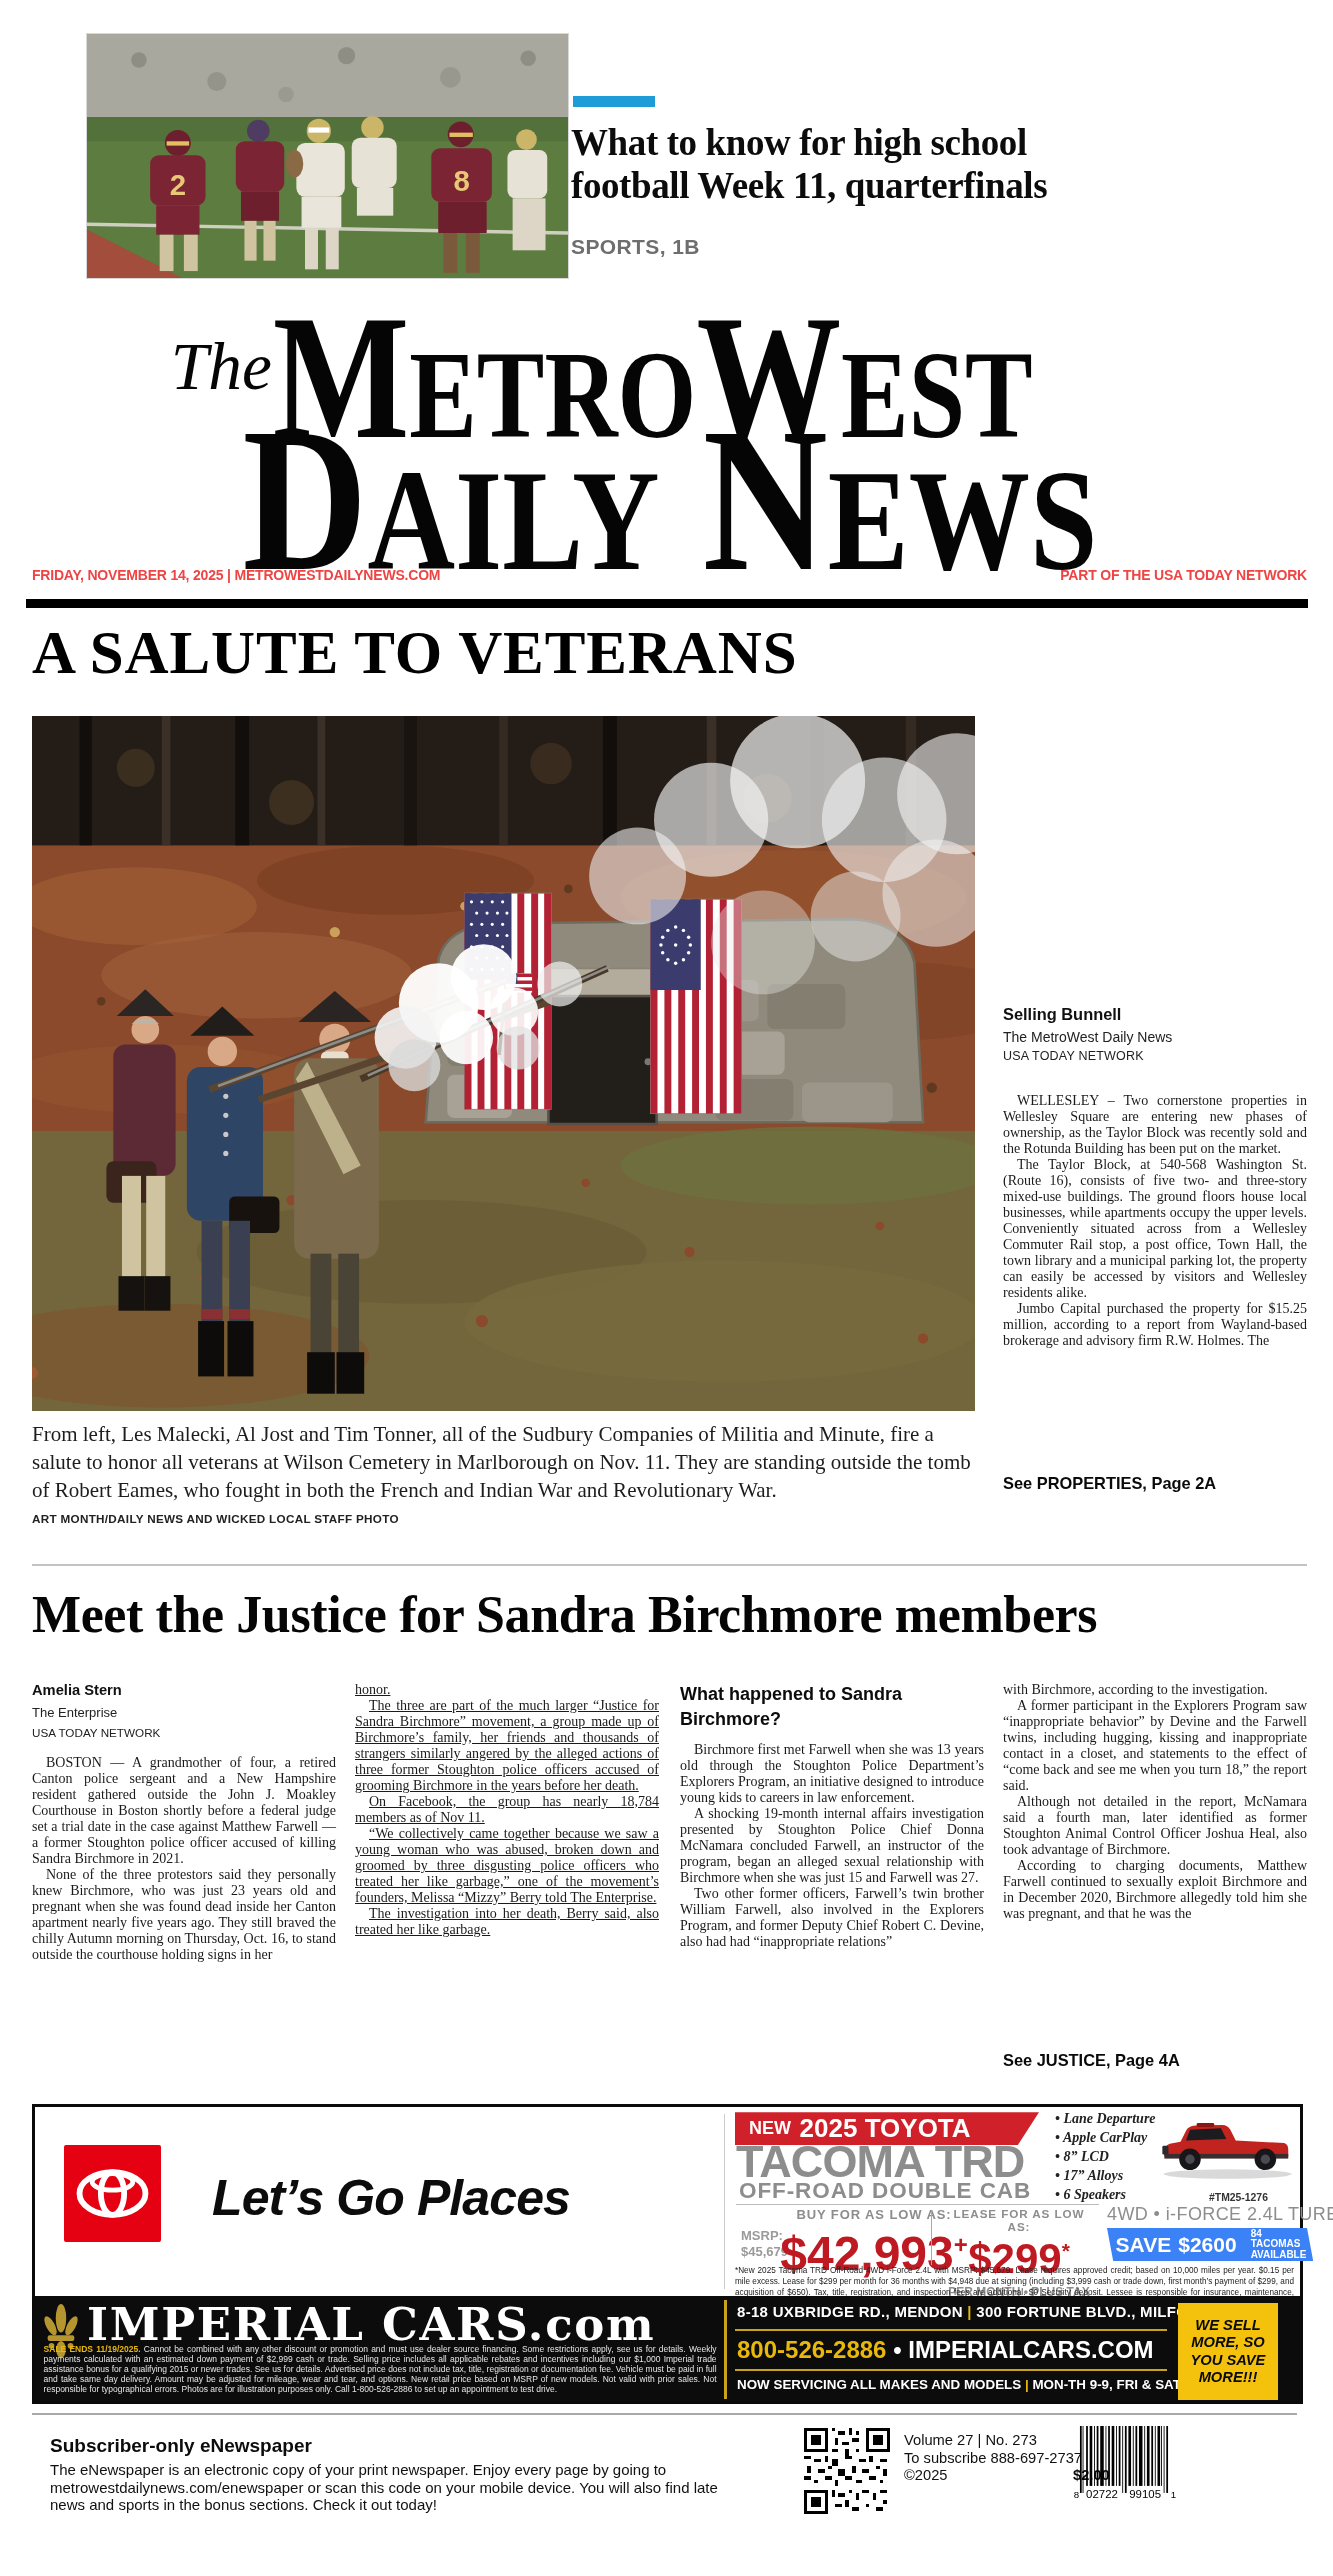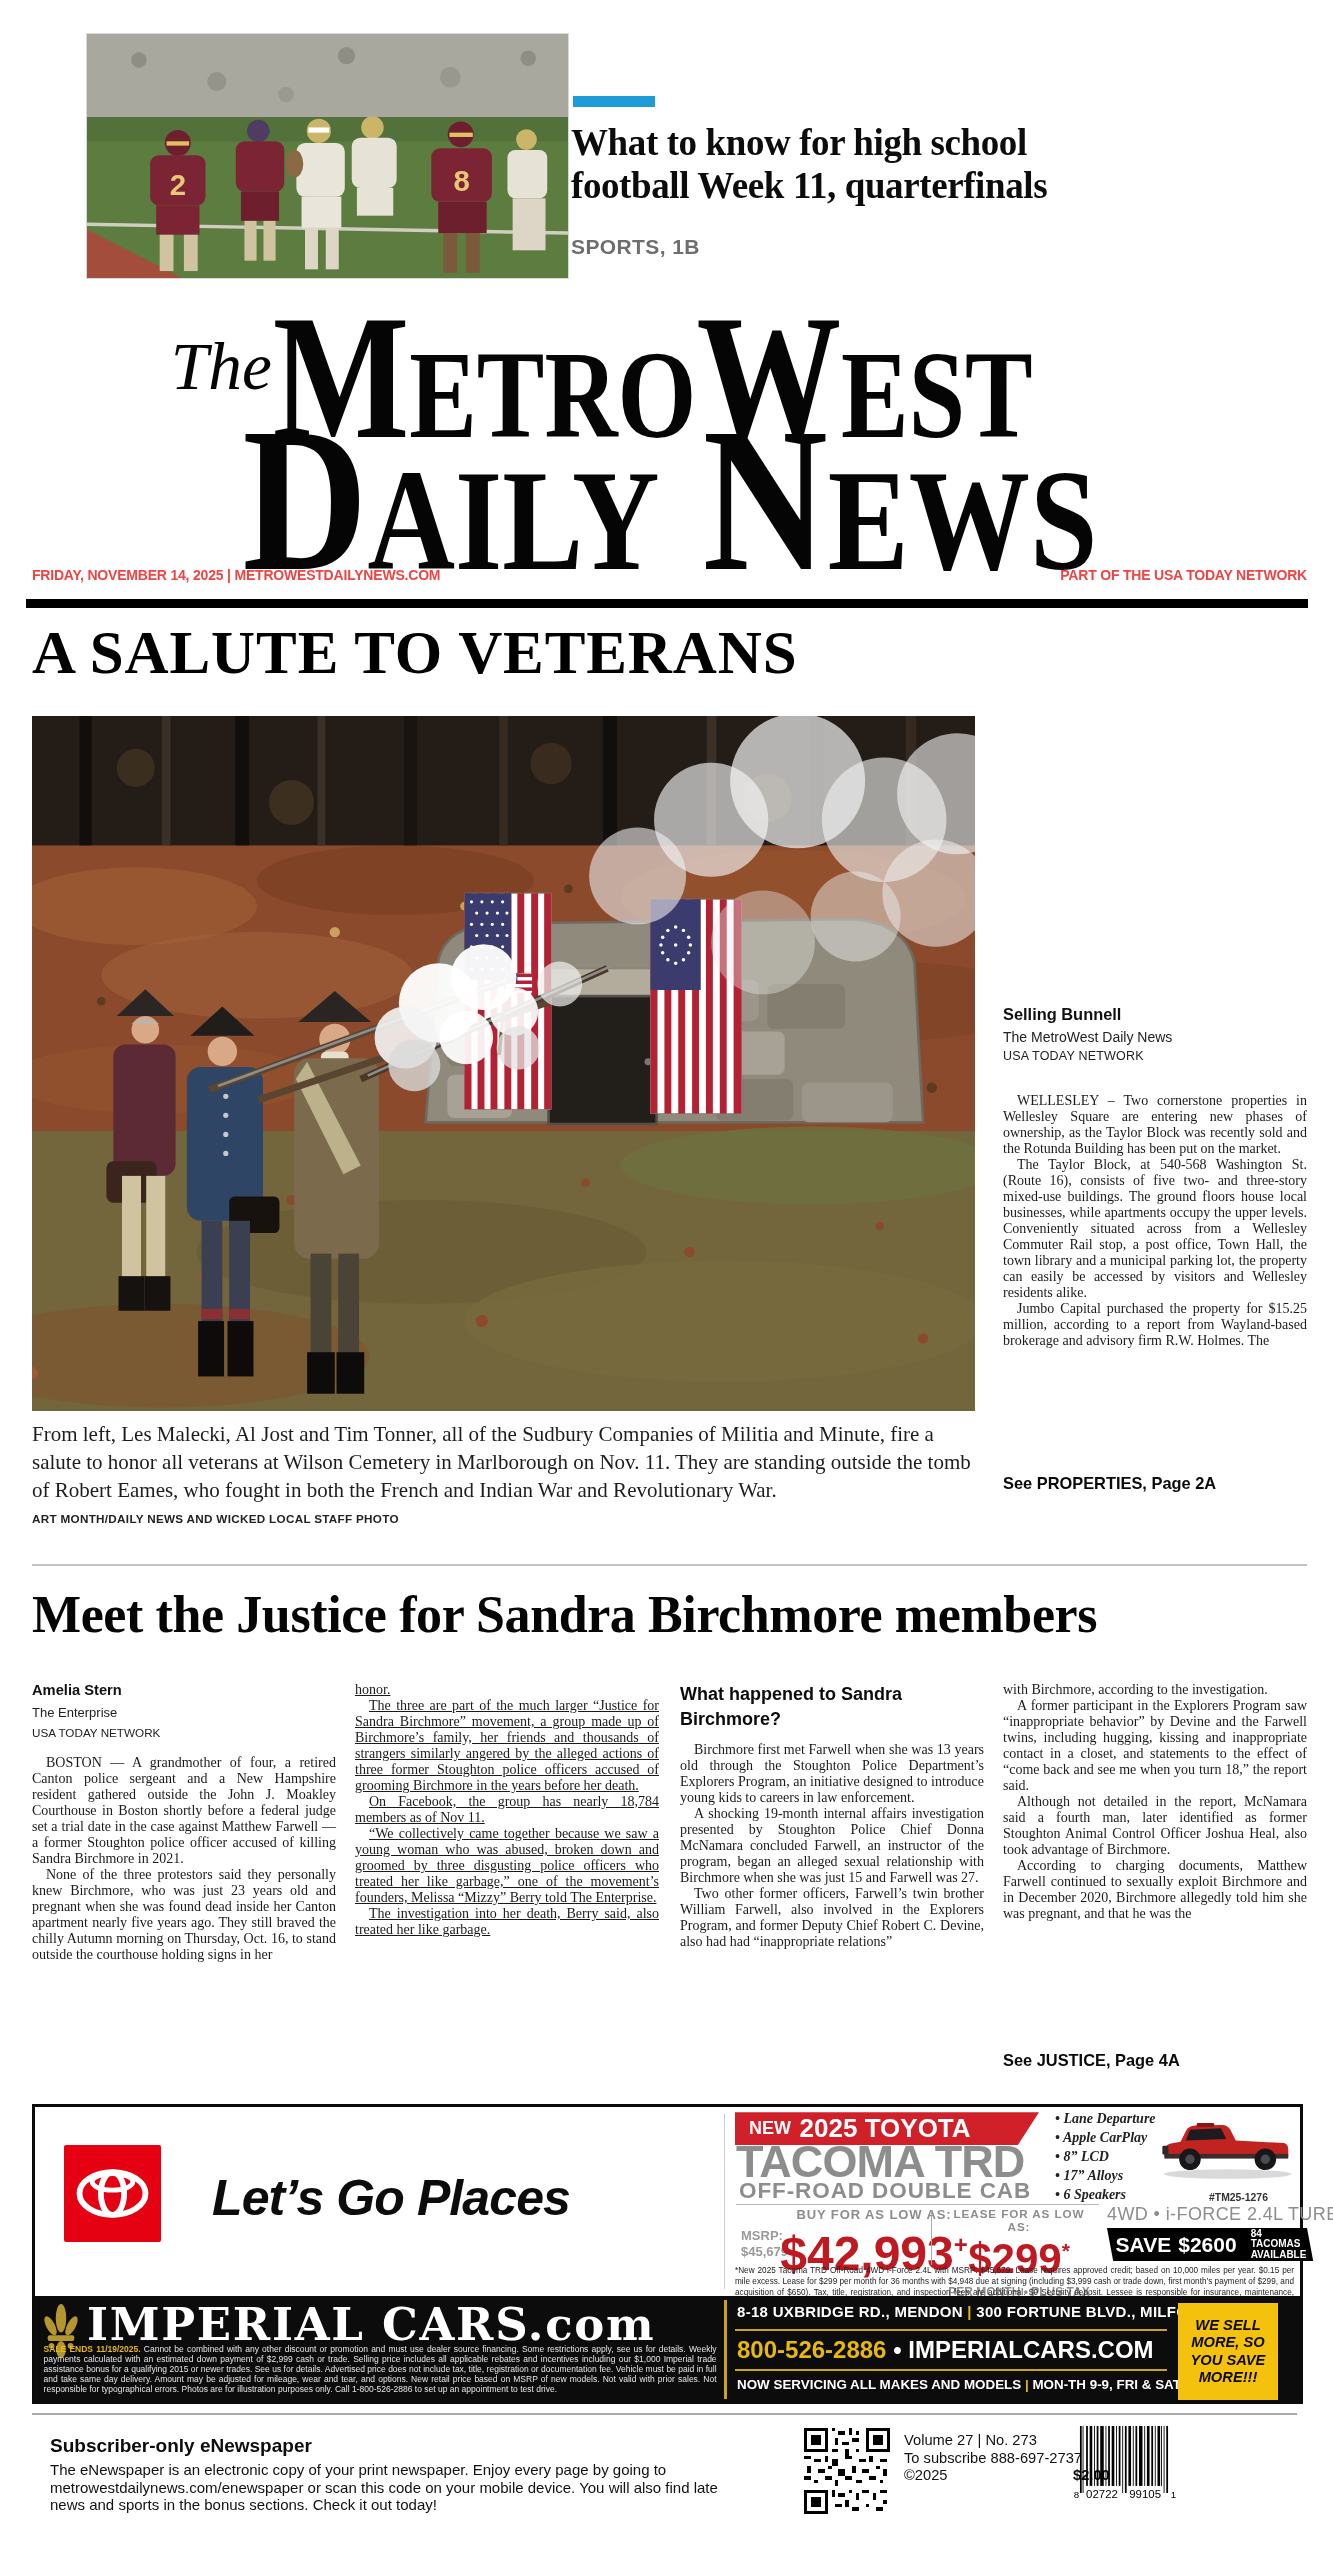--- a/index.html
+++ b/index.html
@@ -40,21 +40,21 @@
   .lets-go{font-family:"Liberation Sans",sans-serif;font-weight:700;font-style:italic;font-size:50px;color:#0c0c0c;letter-spacing:-0.9px;}
   .ad-red-banner{background:#d0202a;clip-path:polygon(0 0,100% 0,93% 100%,0 100%);color:#fff;
     font-family:"Liberation Sans",sans-serif;font-weight:700;display:flex;align-items:center;gap:8.6px;padding-left:14px;}
   .ad-model{font-family:"Liberation Sans",sans-serif;font-weight:700;font-size:45px;color:#8d8d8d;letter-spacing:-0.9px;}
   .ad-submodel{font-family:"Liberation Sans",sans-serif;font-weight:700;font-size:22.5px;color:#8d8d8d;letter-spacing:0.9px;}
   .ad-feature{font-style:italic;font-weight:700;font-size:14px;color:#222;line-height:19px;}
   .price-label{font-family:"Liberation Sans",sans-serif;font-weight:700;font-size:13px;color:#8d8d8d;letter-spacing:0.9px;}
   .price-big{font-family:"Liberation Sans",sans-serif;font-weight:700;color:#bf1a22;}
   .msrp{font-family:"Liberation Sans",sans-serif;font-weight:700;font-size:13px;color:#9a9a9a;line-height:16.4px;}
   .drivetrain{font-family:"Liberation Sans",sans-serif;font-size:18px;color:#8d8d8d;letter-spacing:0.4px;white-space:nowrap;}
-  .save-banner{background:#000000;clip-path:polygon(0 0,97% 0,100% 100%,3% 100%);color:#fff;display:flex;align-items:center;gap:7px;padding:0 8.6px;}
+  .save-banner{background:#3b82f6;clip-path:polygon(0 0,97% 0,100% 100%,3% 100%);color:#fff;display:flex;align-items:center;gap:7px;padding:0 8.6px;}
   .fineprint{font-family:"Liberation Sans",sans-serif;font-size:8.2px;line-height:10.8px;color:#222;text-align:justify;}
   .band{background:#0c0c0c;}
   .imperial-word{font-family:"DejaVu Serif",serif;font-weight:700;font-size:45px;color:#fff;letter-spacing:1.7px;white-space:nowrap;}
   .band-disc{font-family:"Liberation Sans",sans-serif;font-size:8.5px;line-height:10px;color:#e6e6e6;text-align:justify;}
   .gold{color:#e8b90c;}
   .band-row1{font-family:"Liberation Sans",sans-serif;font-weight:700;font-size:15px;color:#fff;letter-spacing:0.3px;white-space:nowrap;}
   .band-row2{font-family:"Liberation Sans",sans-serif;font-weight:700;font-size:24px;color:#fff;white-space:nowrap;}
   .band-row3{font-family:"Liberation Sans",sans-serif;font-weight:700;font-size:13.4px;color:#fff;white-space:nowrap;}
   .gold-hr{background:#caa21b;height:1.7px;}
   .promo-box{background:#f4c20d;color:#0a0a0a;font-family:"Liberation Sans",sans-serif;font-weight:700;font-style:italic;

